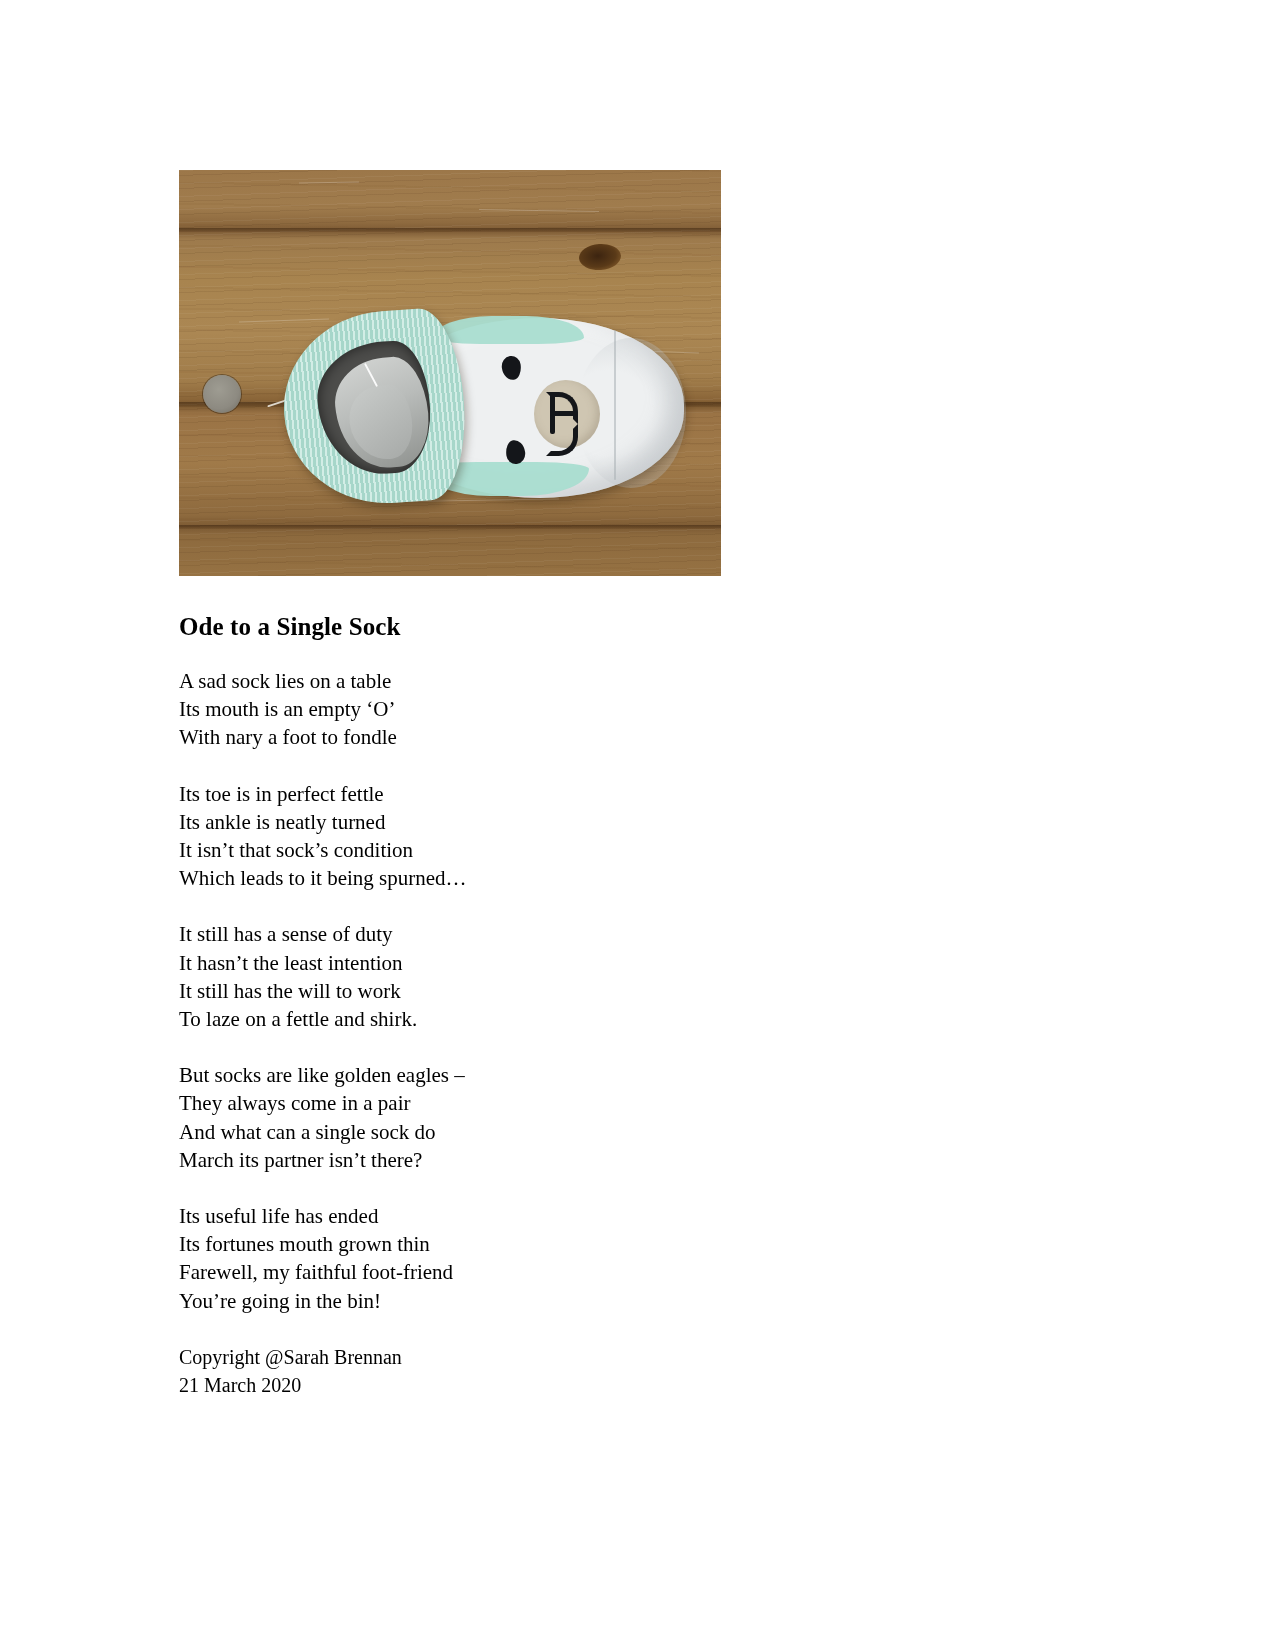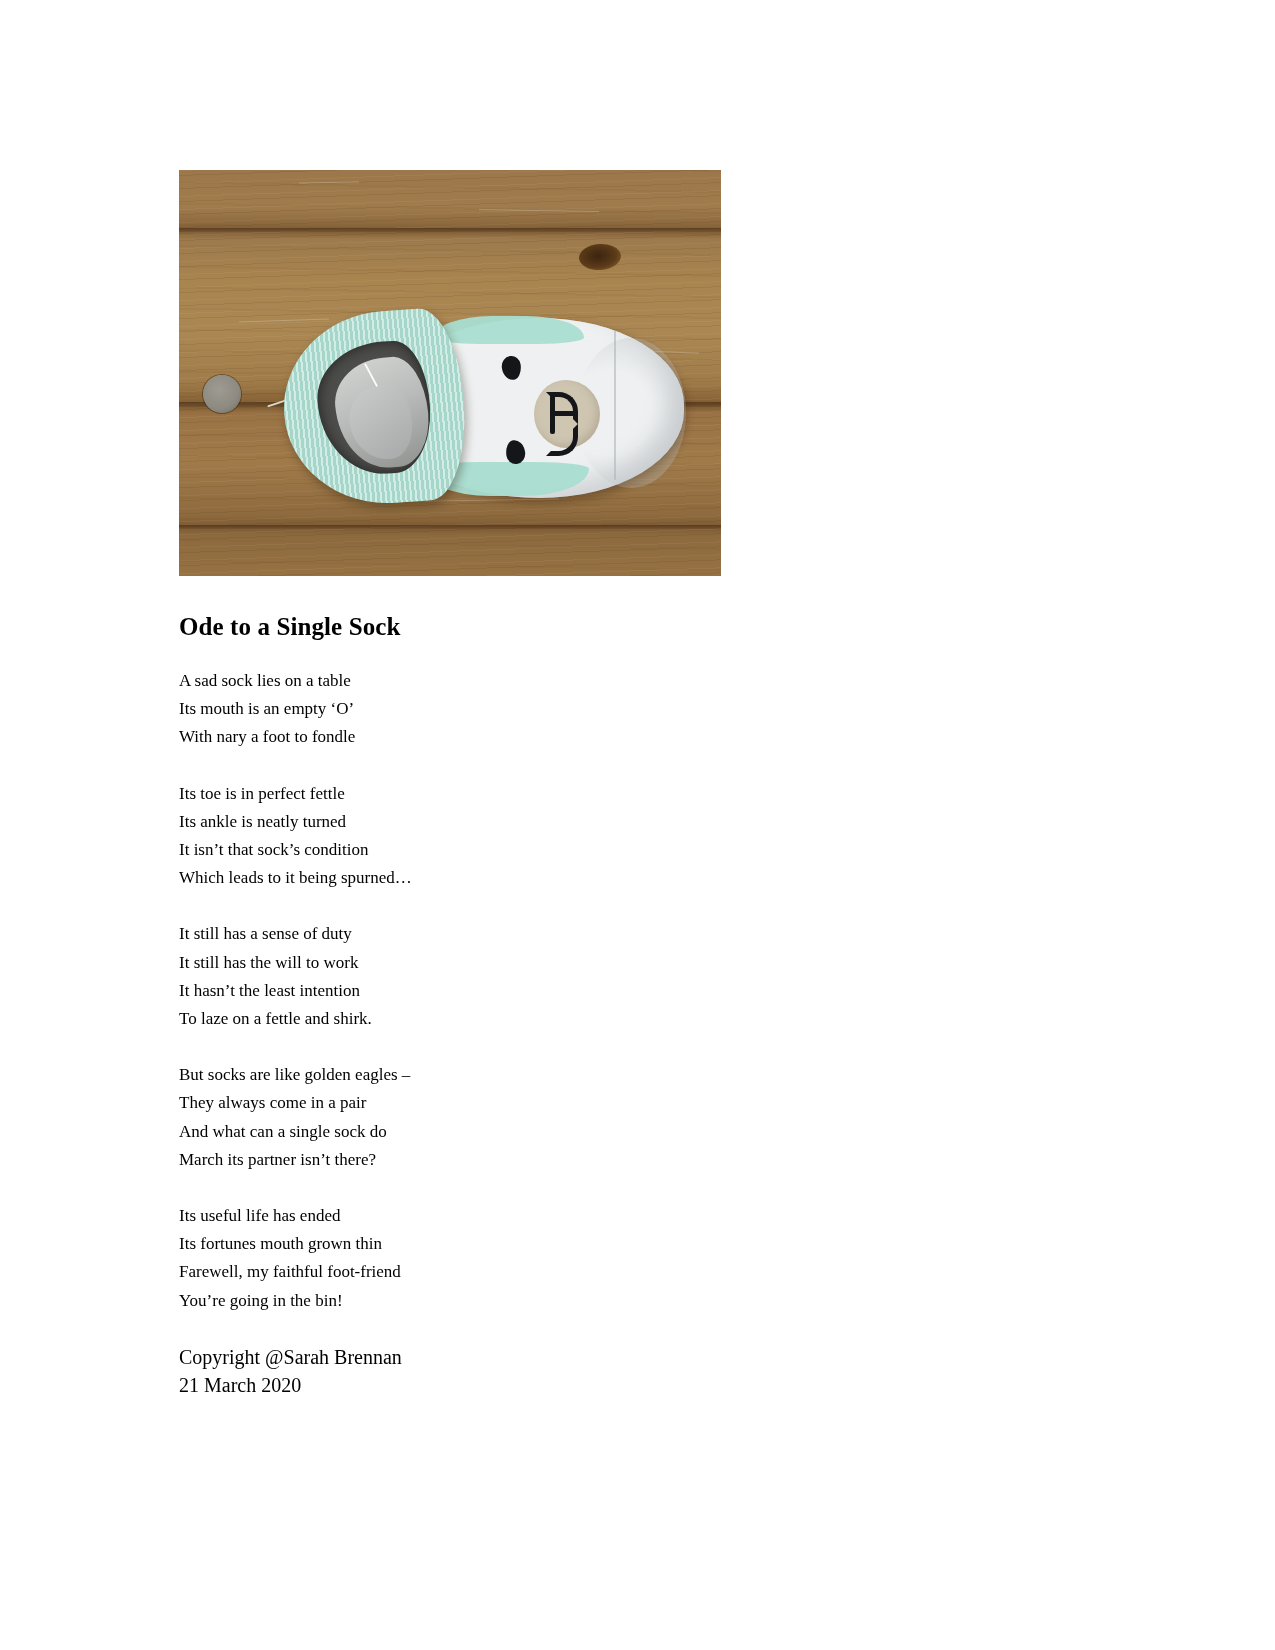--- a/index.html
+++ b/index.html
@@ -281,21 +281,21 @@
   }
   .poem-title {
     font-weight: bold;
     font-size: 25px;
     line-height: 1.0;
     margin: 16px 0 0 0;
     letter-spacing: 0.1px;
   }
   .stanza {
     margin: 0;
-    font-size: 17px;
+    font-size: 21px;
     line-height: 28.2px;
   }
   .stanza-gap { height: 28px; }
   .line { white-space: pre; }
   .colophon {
     margin: 0;
     font-size: 20px;
     line-height: 28.2px;
   }
 </style>
@@ -364,22 +364,22 @@
       <div class="stanza">
         <div class="line">Its toe is in perfect fettle</div>
         <div class="line">Its ankle is neatly turned</div>
         <div class="line">It isn’t that sock’s condition</div>
         <div class="line">Which leads to it being spurned…</div>
       </div>
 
       <div class="stanza-gap"></div>
       <div class="stanza">
         <div class="line">It still has a sense of duty</div>
+        <div class="line">It hasn’t the least intention</div>
         <div class="line">It still has the will to work</div>
-        <div class="line">It hasn’t the least intention</div>
         <div class="line">To laze on a fettle and shirk.</div>
       </div>
 
       <div class="stanza-gap"></div>
       <div class="stanza">
         <div class="line">But socks are like golden eagles –</div>
         <div class="line">They always come in a pair</div>
         <div class="line">And what can a single sock do</div>
         <div class="line">March its partner isn’t there?</div>
       </div>

